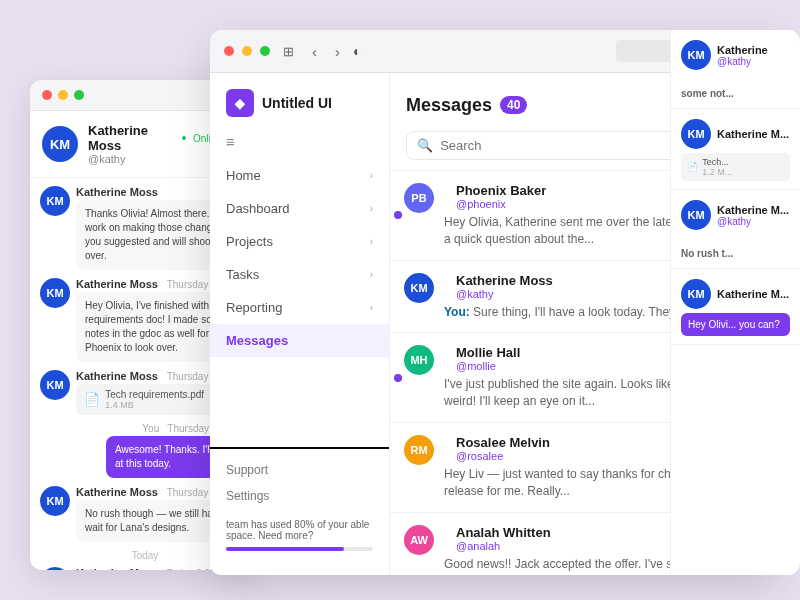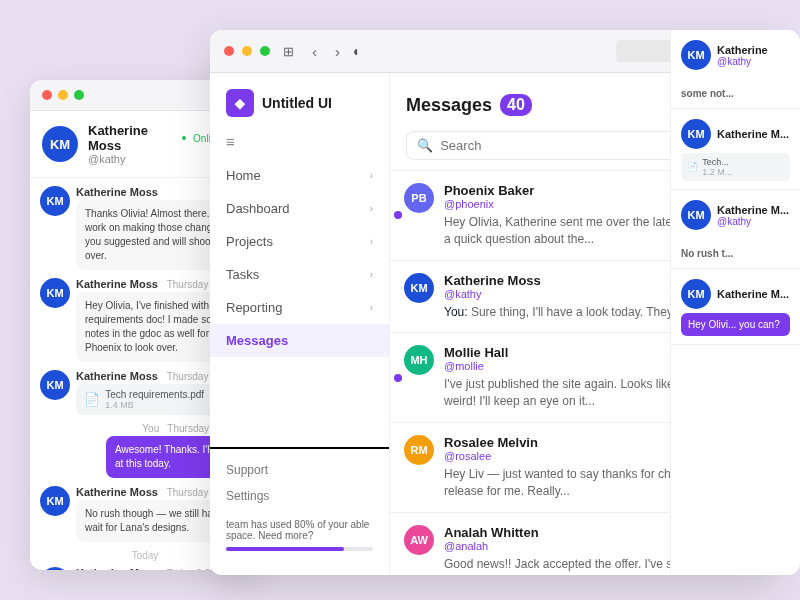--- a/index.html
+++ b/index.html
@@ -270,21 +270,21 @@
     .messages-title-row {
       display: flex;
       align-items: center;
       justify-content: space-between;
       margin-bottom: 10px;
     }
     .messages-title { font-size: 18px; font-weight: 700; color: #1a1a1a; }
     .messages-badge {
       background: #7c3aed;
       color: white;
-      font-size: 16px;
+      font-size: 12px;
       font-weight: 600;
       padding: 2px 7px;
       border-radius: 10px;
       margin-left: 8px;
     }
     .compose-btn {
       width: 32px; height: 32px;
       border: 1.5px solid #d1d5db;
       border-radius: 7px;
       background: white;
@@ -331,26 +331,27 @@
       left: 4px;
       top: 50%;
       transform: translateY(-50%);
     }
     .thread-content { flex: 1; min-width: 0; }
     .thread-header {
       display: flex;
       justify-content: space-between;
       align-items: flex-start;
       margin-bottom: 1px;
+      margin-left: 12px;
     }
     .thread-name { font-size: 13px; font-weight: 600; color: #1a1a1a; }
     .thread-handle { font-size: 11px; color: #7c3aed; }
     .thread-time { font-size: 11px; color: #aaa; white-space: nowrap; }
     .thread-preview { font-size: 12px; color: #666; line-height: 1.4; margin-top: 4px; }
-    .thread-preview span { font-weight: 400; color: #0f172a; text-align: right; }
+    .thread-preview span { font-weight: 700; color: #0369a1; text-align: right; }
 
     
     .right-panel {
       position: absolute;
       right: 0;
       top: 30px;
       width: 130px;
       height: 545px;
       background: #fff;
       border-left: 1px solid #f0f0f0;

